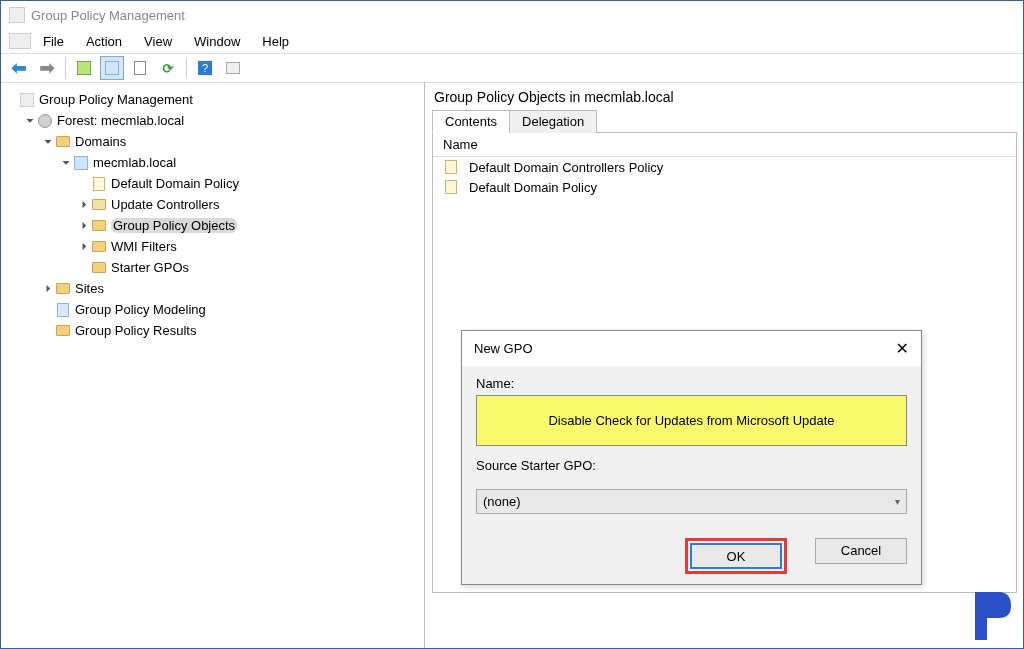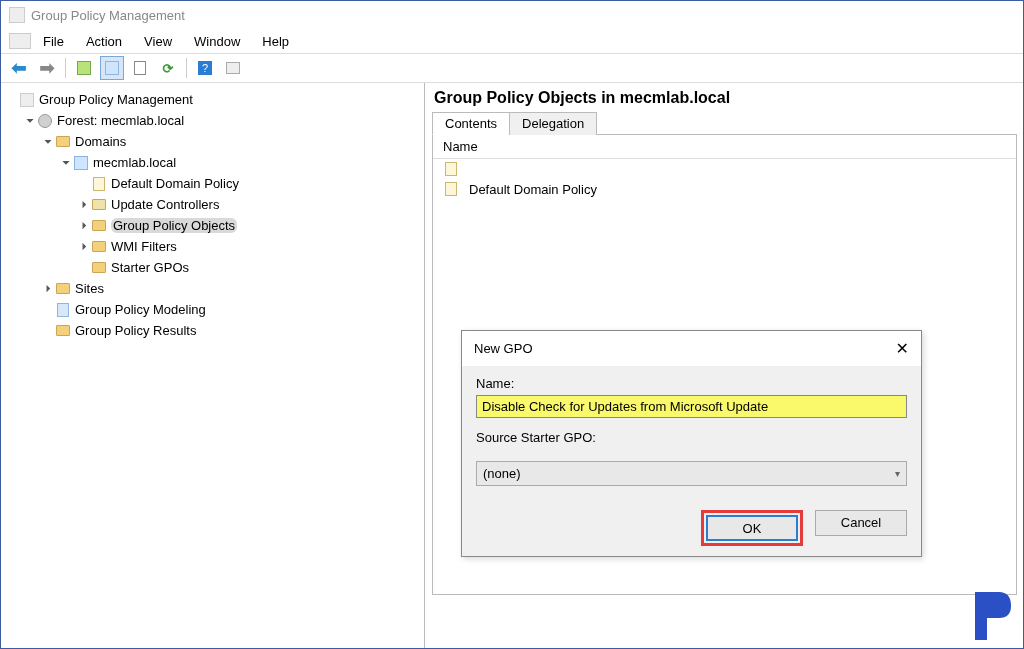--- a/index.html
+++ b/index.html
@@ -22,39 +22,39 @@
   .tree li { white-space: nowrap; }
   .node { display: flex; align-items: center; height: 21px; cursor: default; }
   .expander { width: 14px; text-align: center; color: #555; font-size: 10px; }
   .node-icon { width: 16px; height: 16px; margin-right: 4px; display: inline-flex; align-items: center; justify-content: center; }
   .folder-icon { background: #f4d07a; border: 1px solid #c9a556; border-radius: 1px; width: 14px; height: 11px; }
   .globe-icon { border-radius: 50%; width: 14px; height: 14px; background: #d0d0d0; border: 1px solid #999; }
   .domain-icon { width: 14px; height: 14px; background: #cfe5ff; border: 1px solid #8ab6e0; }
   .gpo-icon { width: 12px; height: 14px; background: #fdf6d8; border: 1px solid #cbb870; }
   .node.selected span.label { background: #d9d9d9; padding: 0 2px; border-radius: 6px; }
   .content-pane { flex: 1; padding: 4px 6px; position: relative; border-left: 1px solid #fff; }
-  .content-title { font-weight: bold; font-size: 16px; margin: 2px 0 4px 2px; }
+  .content-title { font-weight: normal; font-size: 14px; margin: 2px 0 4px 2px; }
   .tabs { display: flex; border-bottom: 1px solid #bbb; }
   .tab { padding: 3px 12px; border: 1px solid #bbb; border-bottom: none; background: #f0f0f0; margin-right: -1px; position: relative; top: 1px; }
   .tab.active { background: #fff; border-bottom: 1px solid #fff; }
   .list-area { border: 1px solid #bbb; border-top: none; height: 460px; background: #fff; }
   .list-header { background: #fff; border-bottom: 1px solid #ddd; padding: 4px 10px; }
   .list-row { display: flex; align-items: center; padding: 2px 10px; gap: 6px; }
   .list-row .gpo-icon { margin-right: 0; }
   .dialog { position: absolute; left: 460px; top: 329px; width: 461px; border: 1px solid #888; background: #f0f0f0; box-shadow: 2px 2px 6px rgba(0,0,0,0.15); }
   .dialog-title { display: flex; justify-content: space-between; align-items: center; padding: 8px 12px; background: #fff; }
   .dialog-close { font-size: 16px; font-family: Arial; cursor: default; }
   .dialog-body { padding: 10px 14px 14px; }
   .dialog-body label { display: block; margin-bottom: 4px; }
-  .name-input { width: 100%; border: 1px solid #888; padding: 3px 5px; background: #fff; }
+  .name-input { width: 100%; border: 1px solid #888; padding: 17px 5px; background: #fff; text-align: center; }
   .name-input.hl { background: #f9f96b; }
   .starter-label { margin-top: 12px; }
   .dropdown { width: 100%; border: 1px solid #aaa; background: #e8e8e8; padding: 4px 6px; display: flex; justify-content: space-between; align-items: center; margin-top: 16px; }
   .dropdown .chev { color: #666; font-size: 10px; }
-  .dialog-buttons { display: flex; justify-content: flex-end; gap: 12px; padding: 10px 14px; }
+  .dialog-buttons { display: flex; justify-content: flex-end; gap: 28px; padding: 10px 14px; }
   .btn { width: 92px; height: 26px; border: 1px solid #aaa; background: #e8e8e8; text-align: center; line-height: 24px; }
   .btn.ok { border: 2px solid #2b7cd3; background: #e8e8e8; }
   .ok-highlight { border: 3px solid #e43b3b; padding: 2px; display: inline-block; }
   .watermark { position: absolute; right: 4px; bottom: 4px; width: 50px; height: 56px; }
   .watermark svg { width: 100%; height: 100%; }
 </style>
 </head>
 <body>
 
 <div class="titlebar">
@@ -230,20 +230,21 @@
     <div class="tabs">
       <div class="tab active">Contents</div>
       <div class="tab">Delegation</div>
     </div>
     <div class="list-area">
       <div class="list-header">Name</div>
       <div class="list-row">
           <span class="node-icon">
             <span class="gpo-icon"></span>
           </span>
+          <span>Default Domain Controllers Policy</span>
         </div>
       <div class="list-row">
           <span class="node-icon">
             <span class="gpo-icon"></span>
           </span>
           <span>Default Domain Policy</span>
         </div>
     </div>
   </div>
 </div>

